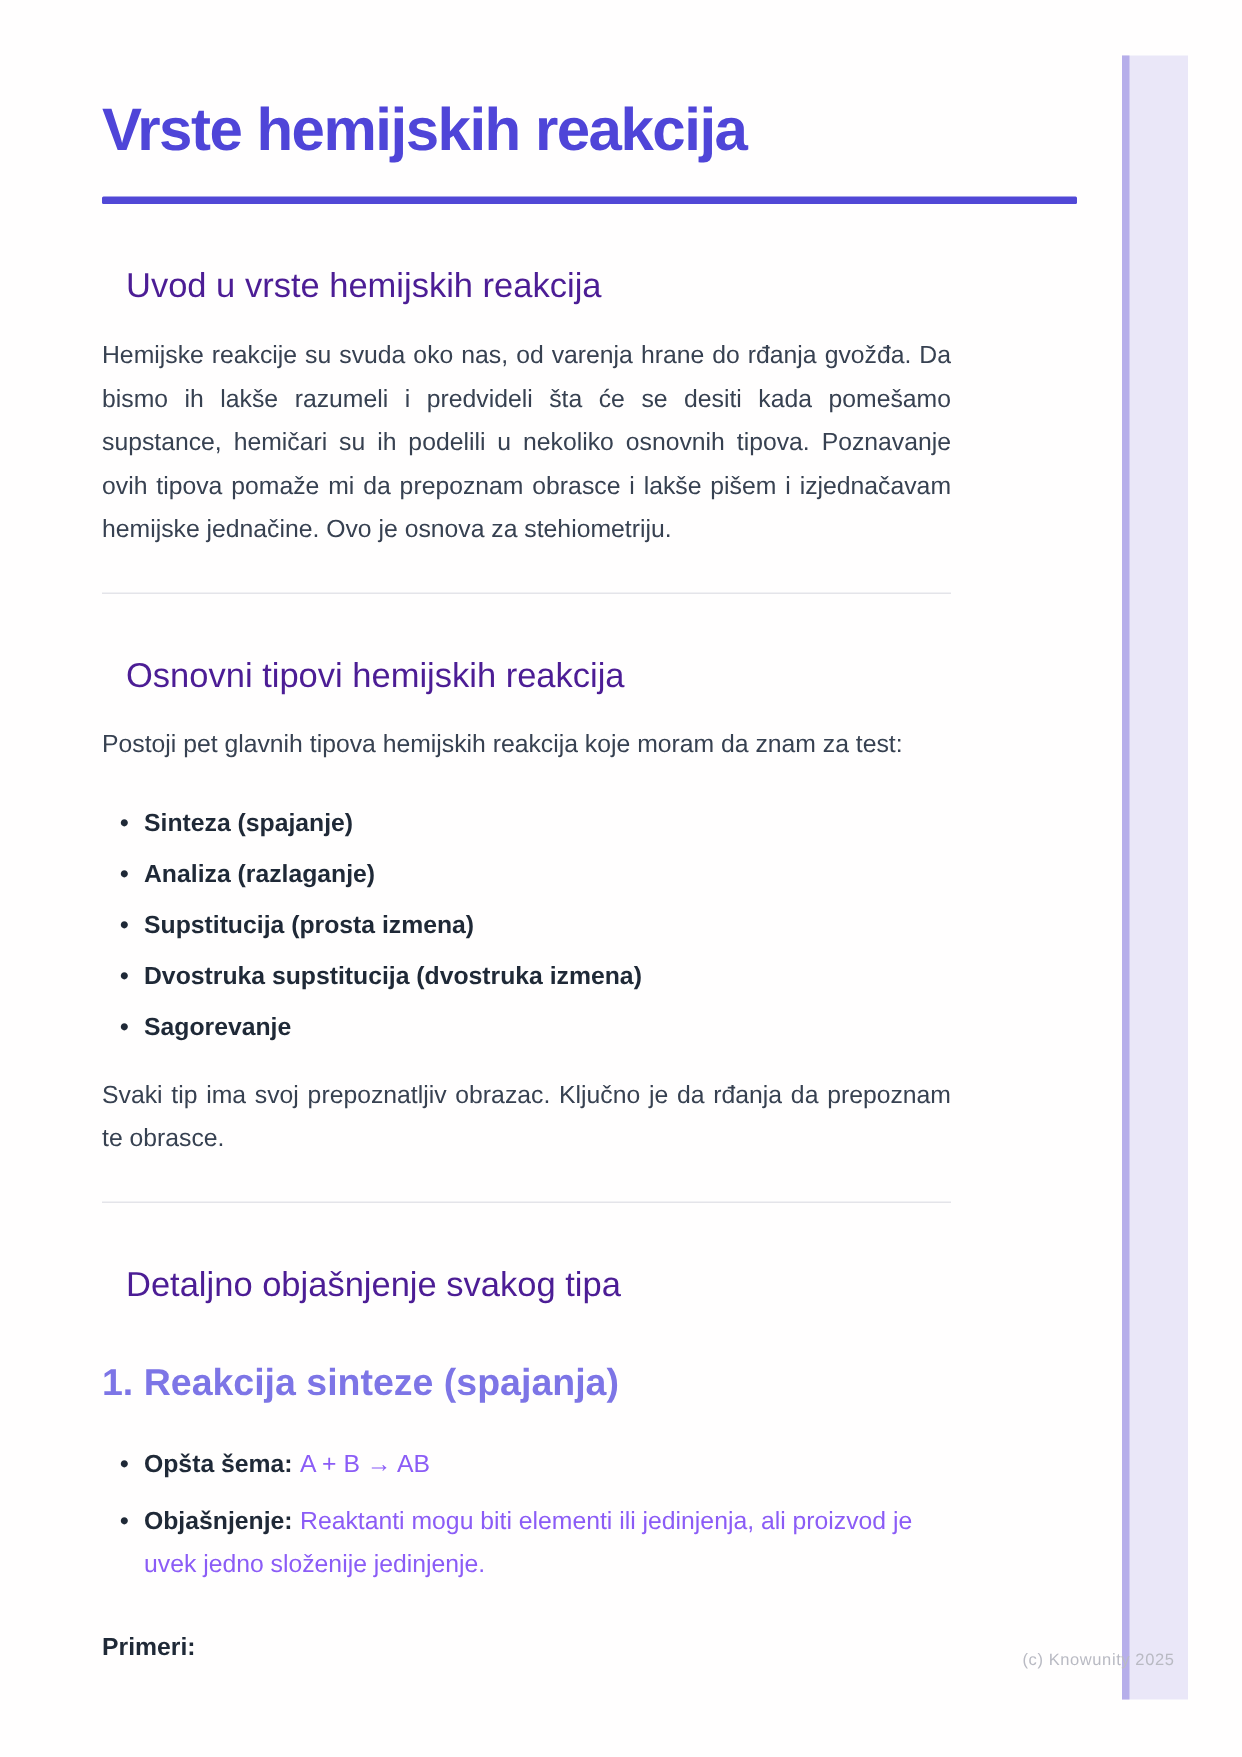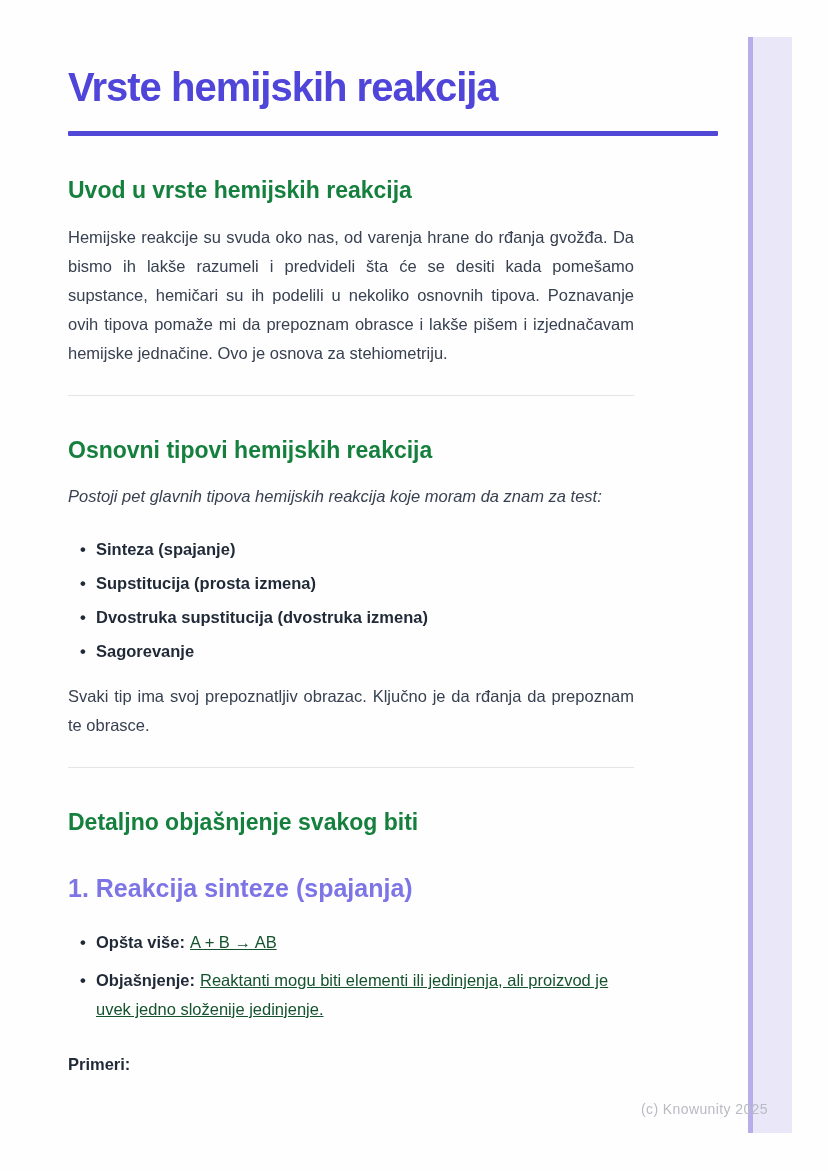--- a/index.html
+++ b/index.html
@@ -44,23 +44,23 @@
   }
   .title-rule {
     width: 650px;
     height: 5px;
     background: #5148d6;
     border-radius: 1px;
   }
   h2.section-heading {
     font-size: 23px;
     line-height: 1.28;
-    font-weight: 700;
-    color: #15803d;
-    margin: 40px 0 17px 0;
+    font-weight: 400;
+    color: #4c1d95;
+    margin: 40px 0 17px 16px;
   }
   h3.subsection-heading {
     font-size: 25px;
     line-height: 1.3;
     font-weight: 700;
     color: #7d75e6;
     margin: 34px 0 14px 0;
   }
   .narrow { width: 566px; }
   p.body-text {
@@ -68,21 +68,20 @@
     line-height: 29px;
     color: #374151;
     text-align: justify;
     margin: 8px 17px 0 0;
   }
   p.lead-text {
     font-size: 16.5px;
     line-height: 29px;
     color: #374151;
     margin: 8px 0 0 0;
-    font-style: italic;
   }
   hr.divider {
     border: none;
     border-top: 1px solid #e4e4e9;
     width: 566px;
     margin: 27px 0 2px 0;
   }
   ul.bullet-list {
     list-style: none;
     margin: 24px 0 0 0;
@@ -100,33 +99,33 @@
     content: "\2022";
     position: absolute;
     left: 0;
     top: 0;
     color: #1f2937;
     font-weight: 700;
   }
   ul.bullet-list > li.bold-item { font-weight: 700; color: #1f2937; }
   ul.props-list > li { margin-bottom: 9px; color: #374151; }
   ul.props-list strong { color: #1f2937; }
-  ul.props-list .value { margin-left: 5px; font-weight: 400; color: #14532d; text-decoration: underline; }
+  ul.props-list .value { margin-left: 5px; font-weight: 400; color: #8b5cf6; }
   p.examples-label {
     font-size: 16.5px;
     line-height: 29px;
     font-weight: 700;
     color: #1f2937;
     margin: 26px 0 0 0;
   }
   .watermark {
     position: absolute;
     top: 1101px;
-    right: 60px;
-    font-size: 14px;
+    right: 45px;
+    font-size: 11px;
     letter-spacing: 0.4px;
     color: #b9bac3;
     z-index: 3;
   }
 </style>
 </head>
 <body>
 
 <div class="page">
 
@@ -140,36 +139,37 @@
     <h2 class="section-heading">Uvod u vrste hemijskih reakcija</h2>
     <p class="body-text narrow">Hemijske reakcije su svuda oko nas, od varenja hrane do rđanja gvožđa. Da bismo ih lakše razumeli i predvideli šta će se desiti kada pomešamo supstance, hemičari su ih podelili u nekoliko osnovnih tipova. Poznavanje ovih tipova pomaže mi da prepoznam obrasce i lakše pišem i izjednačavam hemijske jednačine. Ovo je osnova za stehiometriju.</p>
 
     <hr class="divider">
 
     <h2 class="section-heading">Osnovni tipovi hemijskih reakcija</h2>
     <p class="lead-text narrow">Postoji pet glavnih tipova hemijskih reakcija koje moram da znam za test:</p>
 
     <ul class="bullet-list">
       <li class="bold-item">Sinteza (spajanje)</li>
+      <li class="bold-item">Analiza (razlaganje)</li>
       <li class="bold-item">Supstitucija (prosta izmena)</li>
       <li class="bold-item">Dvostruka supstitucija (dvostruka izmena)</li>
       <li class="bold-item">Sagorevanje</li>
     </ul>
 
     <p class="body-text narrow" style="margin-top:16px;">Svaki tip ima svoj prepoznatljiv obrazac. Ključno je da rđanja da prepoznam te obrasce.</p>
 
     <hr class="divider">
 
-    <h2 class="section-heading">Detaljno objašnjenje svakog biti</h2>
+    <h2 class="section-heading">Detaljno objašnjenje svakog tipa</h2>
 
     <h3 class="subsection-heading">1. Reakcija sinteze (spajanja)</h3>
 
     <ul class="bullet-list props-list">
       <li>
-        <strong>Opšta više:</strong><span class="value">A + B → AB</span>
+        <strong>Opšta šema:</strong><span class="value">A + B → AB</span>
       </li>
       <li>
         <strong>Objašnjenje:</strong><span class="value">Reaktanti mogu biti elementi ili jedinjenja, ali proizvod je uvek jedno složenije jedinjenje.</span>
       </li>
     </ul>
 
     <p class="examples-label">Primeri:</p>
 
   </div>
 

